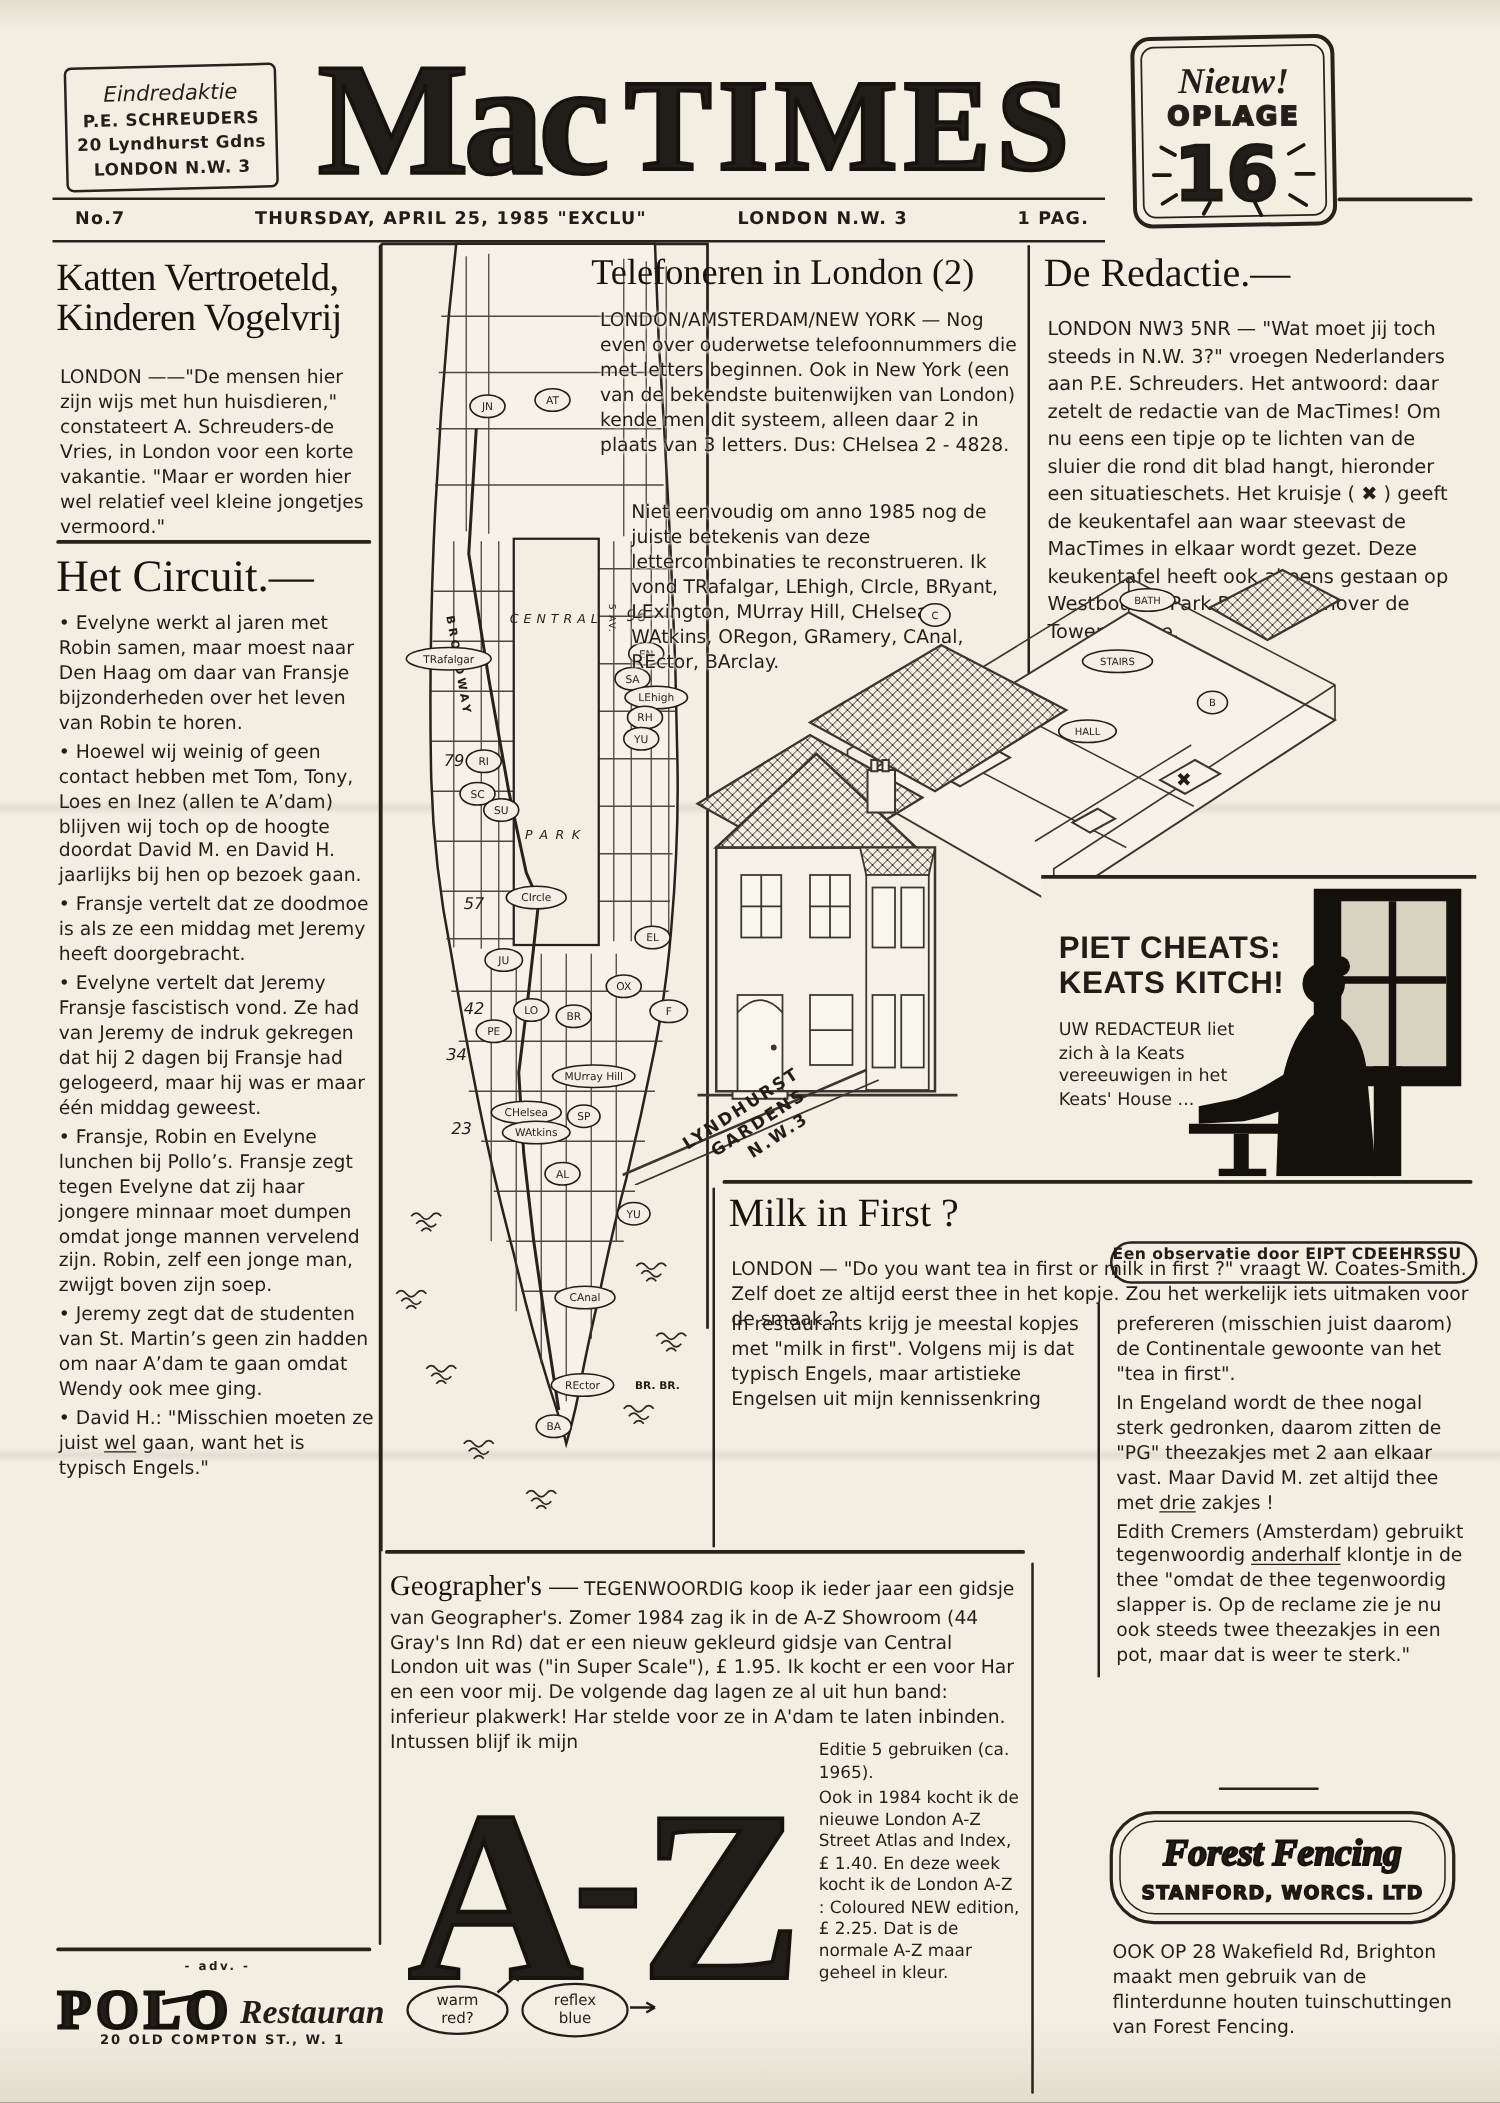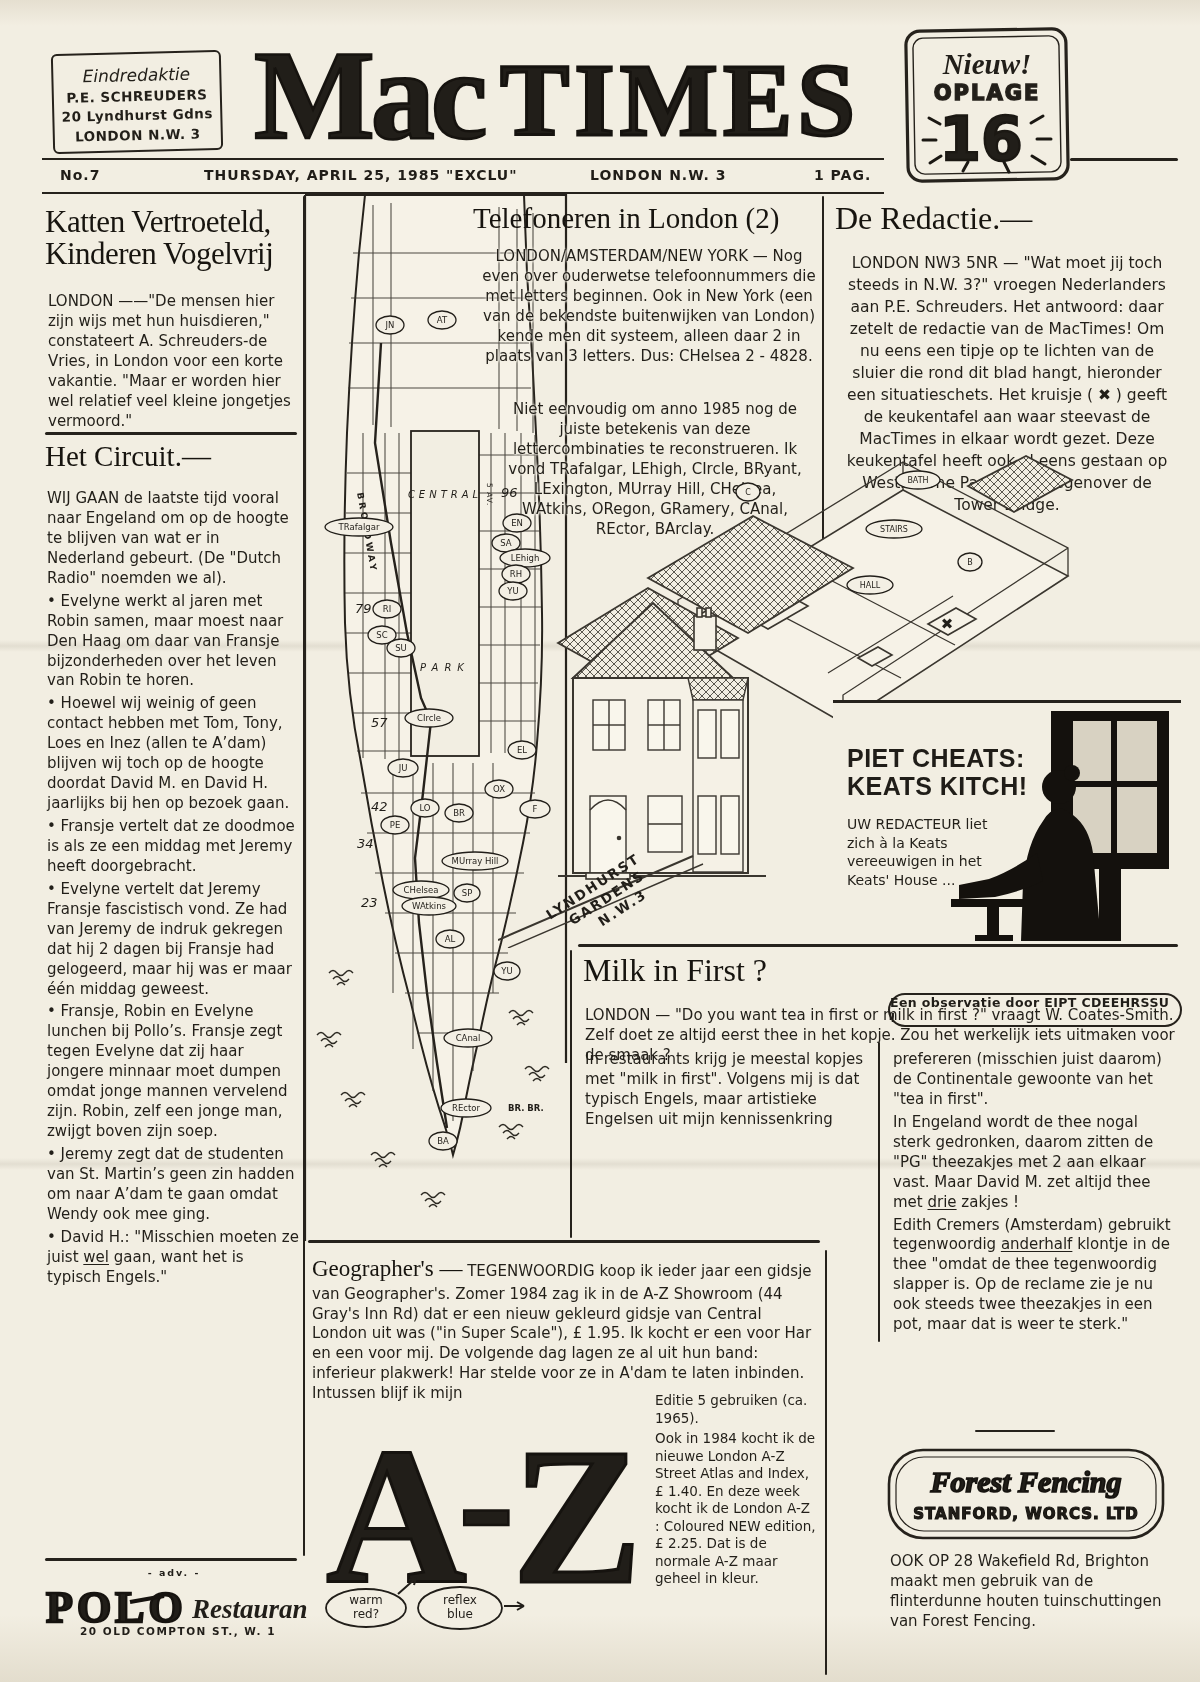--- a/index.html
+++ b/index.html
@@ -23,21 +23,21 @@
         font-weight:bold;font-size:14px;letter-spacing:1px;}
   #dateline span{position:absolute;top:7px;white-space:nowrap;}
   .headline-2l{font-size:31px;line-height:1.02;letter-spacing:-.5px;}
   #keats-panel{left:833px;top:700px;width:348px;height:238px;background:#f2eee2;border-top:3px solid #26221c;}
   #keats-panel .kh{font-family:"Liberation Sans",sans-serif;font-weight:900;font-size:25px;line-height:1.1;letter-spacing:.5px;}
   .badge{border:2.2px solid #26221c;border-radius:18px;font-size:12.5px;font-weight:bold;
          display:flex;align-items:center;justify-content:center;letter-spacing:.4px;margin-top:31px;}
   svg text{font-family:"DejaVu Sans",sans-serif;fill:#211e19;}
   svg .serif{font-family:"Liberation Serif",serif;}
   .small-hand{font-size:13.5px;line-height:1.3;}
-  .shadowed{text-shadow:0 0 4px #f2eee2,0 0 2px #f2eee2,1px 1px 2px #f2eee2;text-align:center;}
+  .shadowed{text-shadow:0 0 4px #f2eee2,0 0 2px #f2eee2,1px 1px 2px #f2eee2;}
 </style>
 </head>
 <body>
 
 <div class="page">
 
   <div class="fold" style="top:640px"></div>
   <div class="fold" style="top:1158px"></div>
 
   <div id="publisher-box" class="abs hand">
@@ -103,23 +103,22 @@
   <div class="vrule" style="left:825px;top:1250px;height:425px"></div>
   <div class="vrule" style="left:570px;top:950px;height:288px"></div>
 
   <div class="abs serifhead headline-2l" style="left:45px;top:206px;width:260px">
     <div>Katten Vertroeteld,</div>
     <div>Kinderen Vogelvrij</div>
   </div>
   <div class="abs hand" style="left:48px;top:292px;width:252px">LONDON ——"De mensen hier zijn wijs met hun huisdieren," constateert A. Schreuders-de Vries, in London voor een korte vakantie. "Maar er worden hier wel relatief veel kleine jongetjes vermoord."</div>
 
   <div class="rule" style="left:45px;top:432px;width:252px"></div>
-  <div class="abs serifhead" style="left:45px;top:440px;font-size:29px">Het Circuit.—</div>
+  <div class="abs serifhead" style="left:45px;top:440px;font-size:36px">Het Circuit.—</div>
   <div class="abs hand" style="left:47px;top:489px;width:255px">
-      <p>WIJ GAAN de laatste tijd vooral naar Engeland om op de hoogte te blijven van wat er in Nederland gebeurt. (De "Dutch Radio" noemden we al).</p>
       <p>• Evelyne werkt al jaren met Robin samen, maar moest naar Den Haag om daar van Fransje bijzonderheden over het leven van Robin te horen.</p>
       <p>• Hoewel wij weinig of geen contact hebben met Tom, Tony, Loes en Inez (allen te A’dam) blijven wij toch op de hoogte doordat David M. en David H. jaarlijks bij hen op bezoek gaan.</p>
       <p>• Fransje vertelt dat ze doodmoe is als ze een middag met Jeremy heeft doorgebracht.</p>
       <p>• Evelyne vertelt dat Jeremy Fransje fascistisch vond. Ze had van Jeremy de indruk gekregen dat hij 2 dagen bij Fransje had gelogeerd, maar hij was er maar één middag geweest.</p>
       <p>• Fransje, Robin en Evelyne lunchen bij Pollo’s. Fransje zegt tegen Evelyne dat zij haar jongere minnaar moet dumpen omdat jonge mannen vervelend zijn. Robin, zelf een jonge man, zwijgt boven zijn soep.</p>
       <p>• Jeremy zegt dat de studenten van St. Martin’s geen zin hadden om naar A’dam te gaan omdat Wendy ook mee ging.</p>
       <p>• David H.: "Misschien moeten ze juist <u>wel</u> gaan, want het is typisch Engels."</p>
     </div>
 
   <div class="rule" style="left:45px;top:1558px;width:252px"></div>

